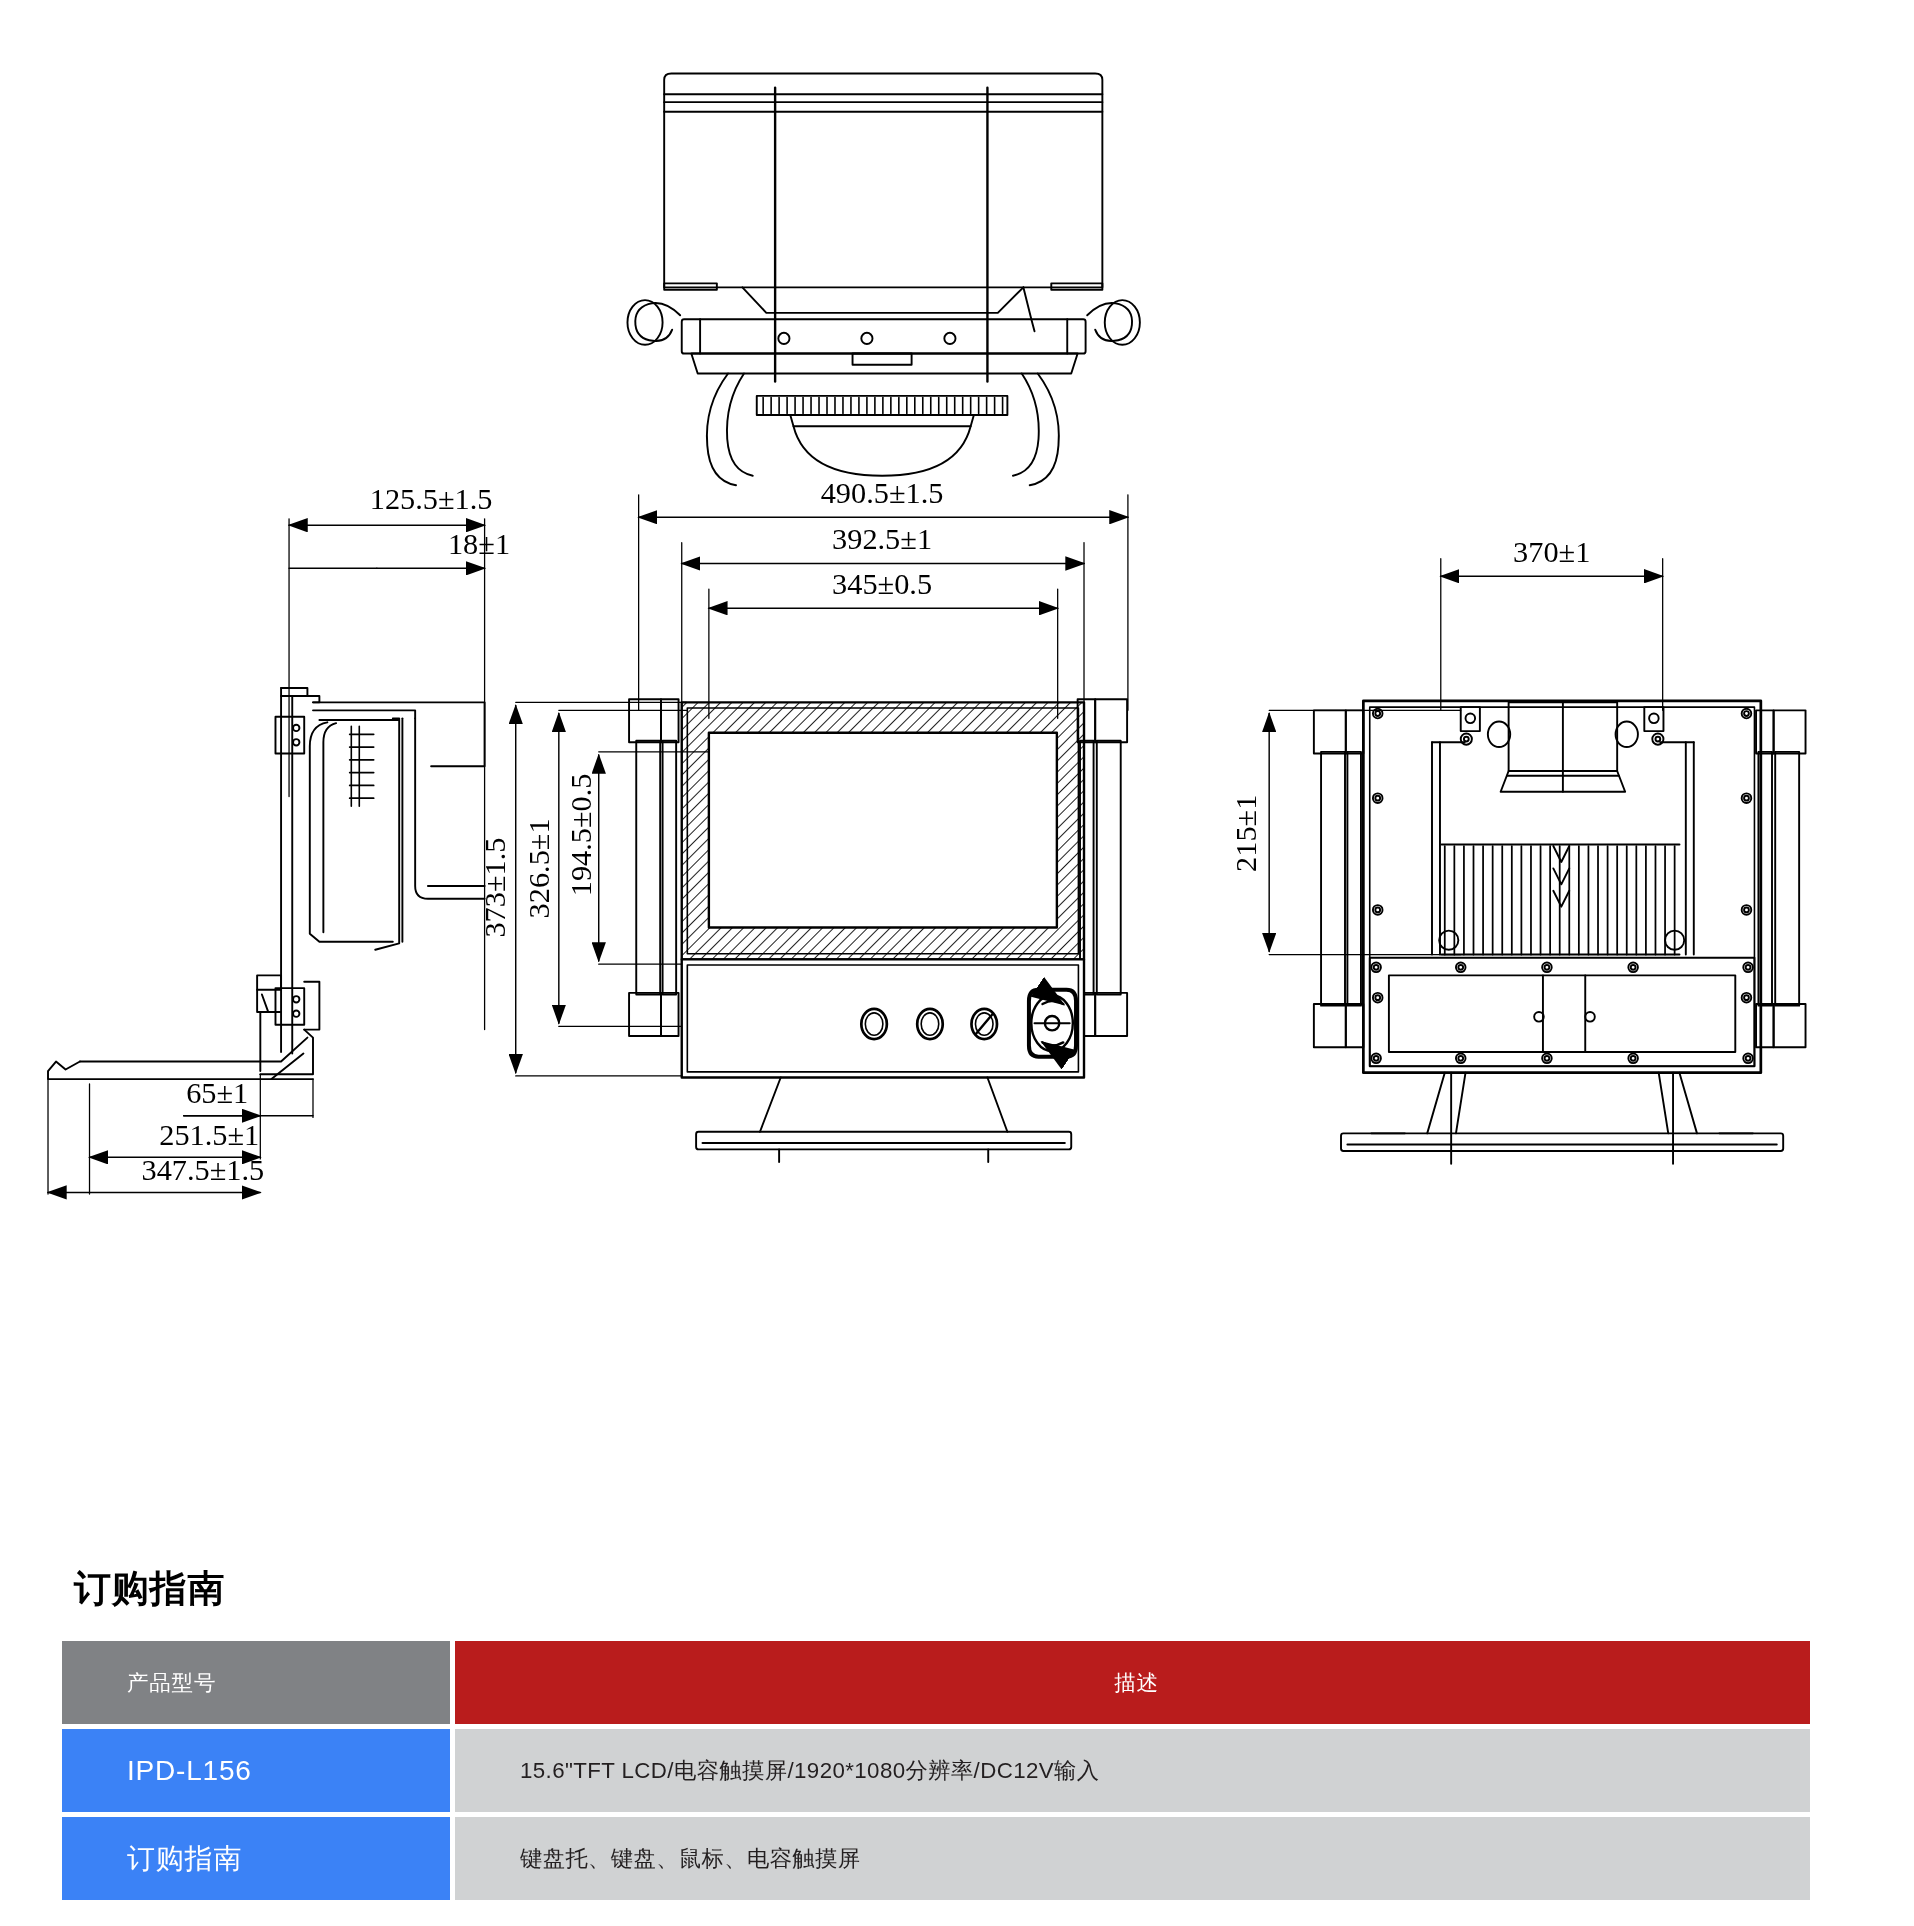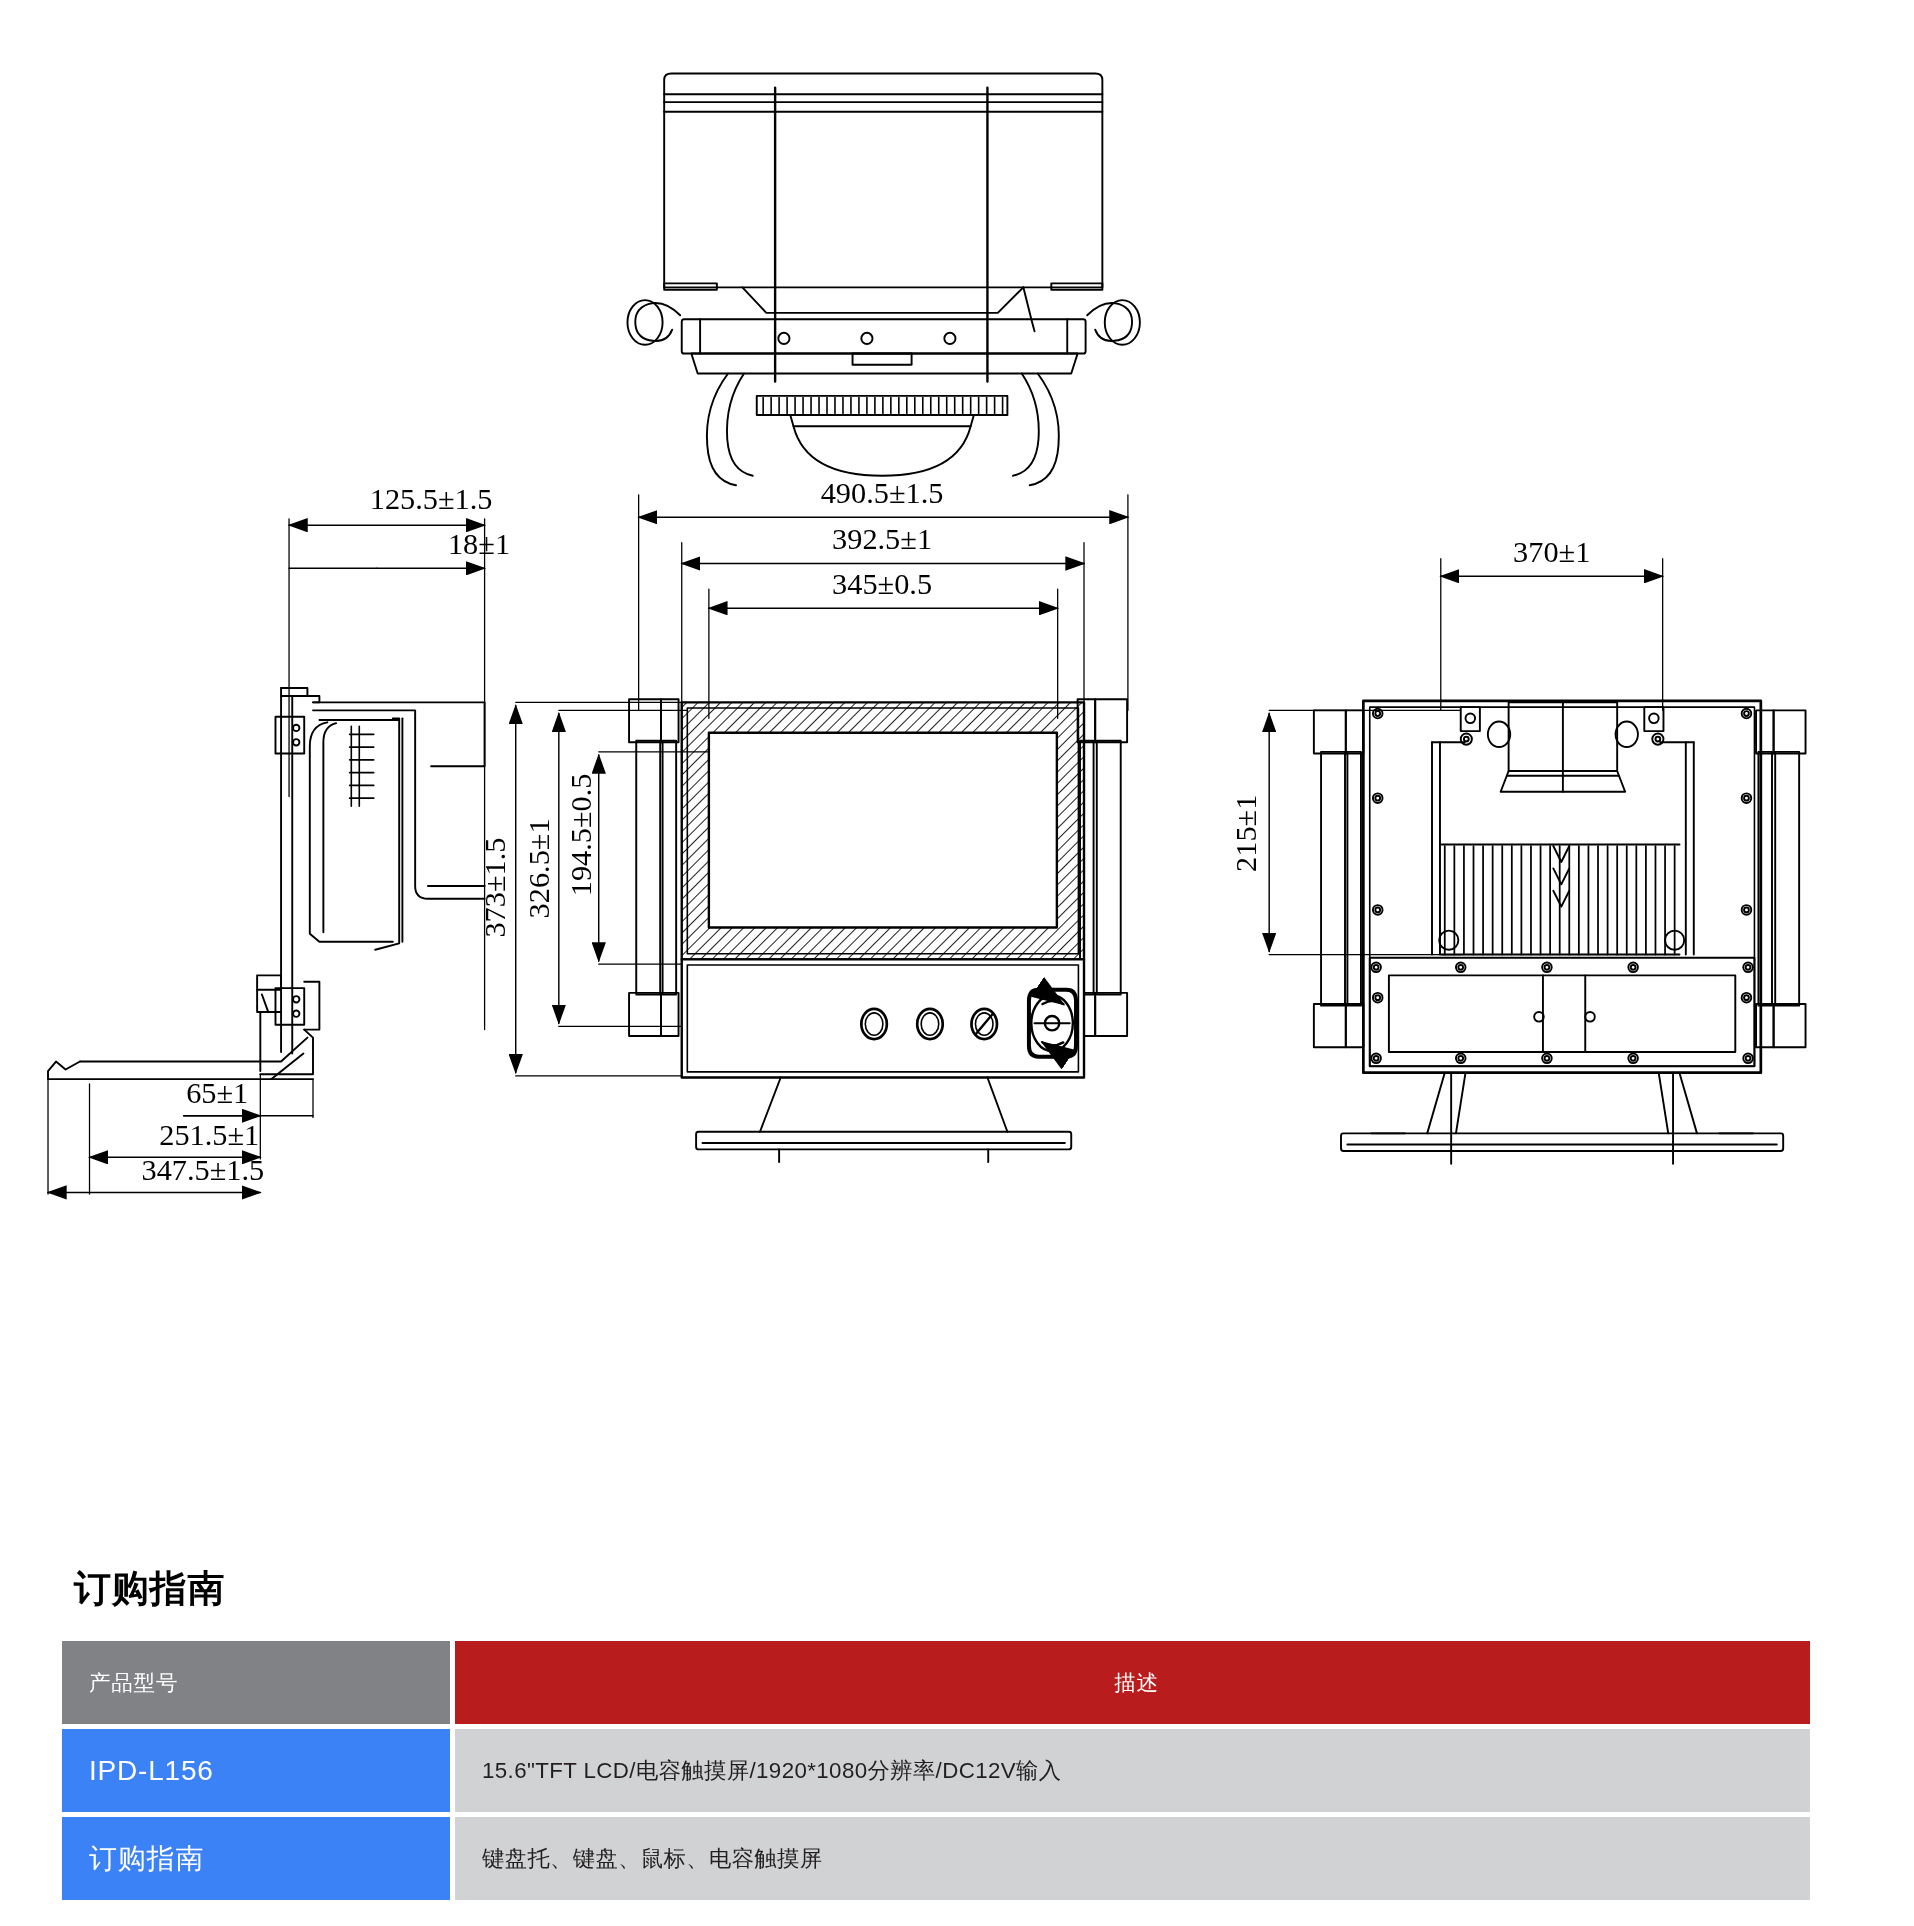--- a/index.html
+++ b/index.html
@@ -67,21 +67,21 @@
     box-sizing: border-box;
   }
   .col-model { width: 388px; }
   .col-desc  { width: auto; }
 
   .cell {
     height: 83px;
     display: flex;
     align-items: center;
     box-sizing: border-box;
-    padding-left: 27px;
+    padding-left: 65px;
   }
   .cell-head {
     background: #808285;
     color: #ffffff;
     font-size: 21.5px;
     letter-spacing: 0.8px;
   }
   .cell-head-desc {
     background: #b91c1c;
     color: #ffffff;

